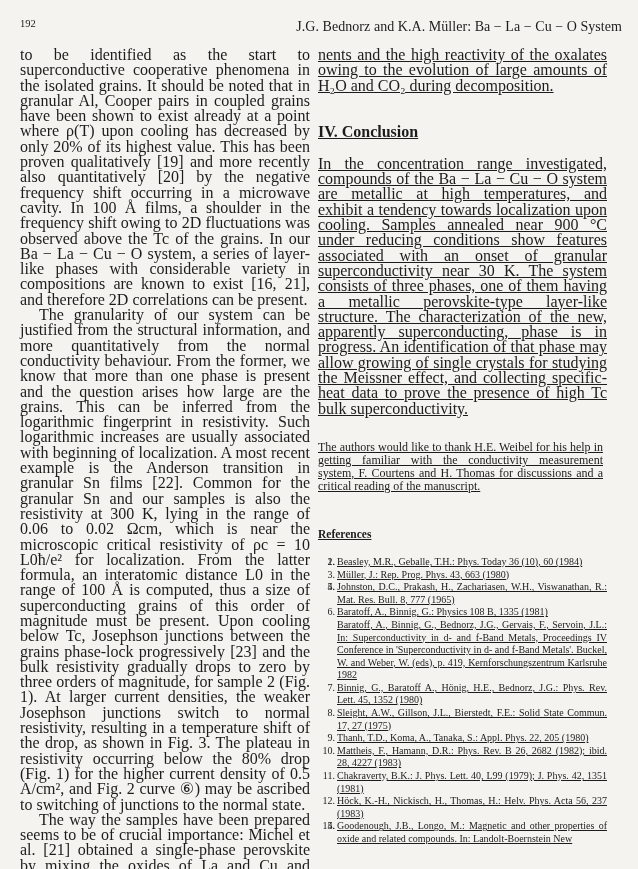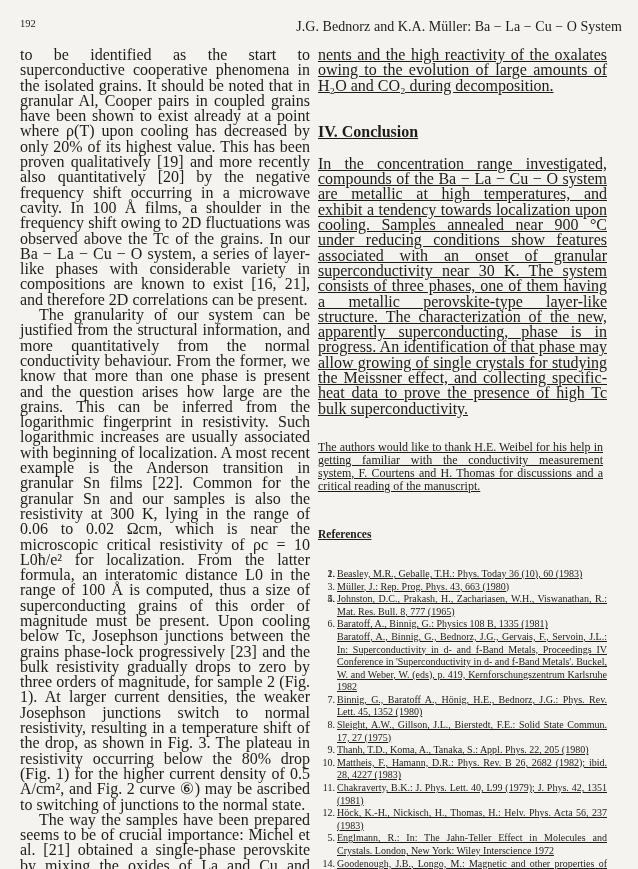--- a/index.html
+++ b/index.html
@@ -28,21 +28,21 @@
     text-align: justify; hyphens: none;
   }
   p.indent { text-indent: 19px; }
   h2.section {
     margin: 30px 0 15px 0; font-size: 16px; font-weight: bold;
   }
   p.ack {
     margin: 25px 4px 0 0; font-size: 12px; line-height: 13px; text-align: justify;
   }
   h2.refs-title {
-    margin: 35px 0 28px 0; font-size: 11.5px; font-weight: bold;
+    margin: 35px 0 16px 0; font-size: 11.5px; font-weight: bold;
   }
   ol.refs {
     margin: 0; padding: 0; list-style: none;
     font-size: 10px; line-height: 12.6px;
   }
   ol.refs li {
     position: relative; padding-left: 19px; text-align: justify;
     margin: 0;
   }
   ol.refs li .num {
@@ -63,27 +63,27 @@
 </div>
 
 <div class="col col-right">
   <p class="body">nents and the high reactivity of the oxalates owing to the evolution of large amounts of H₂O and CO₂ during decomposition.</p>
   <h2 class="section">IV. Conclusion</h2>
   <p class="body">In the concentration range investigated, compounds of the Ba − La − Cu − O system are metallic at high temperatures, and exhibit a tendency towards localization upon cooling. Samples annealed near 900 °C under reducing conditions show features associated with an onset of granular superconductivity near 30 K. The system consists of three phases, one of them having a metallic perovskite-type layer-like structure. The characterization of the new, apparently superconducting, phase is in progress. An identification of that phase may allow growing of single crystals for studying the Meissner effect, and collecting specific-heat data to prove the presence of high Tc bulk superconductivity.</p>
   <p class="ack">The authors would like to thank H.E. Weibel for his help in getting familiar with the conductivity measurement system, F. Courtens and H. Thomas for discussions and a critical reading of the manuscript.</p>
   <h2 class="refs-title">References</h2>
   <ol class="refs">
     <li><span class="num">1.</span></li>
-    <li><span class="num">2.</span><span>Beasley, M.R., Geballe, T.H.: Phys. Today 36 (10), 60 (1983)</span></li>
+    <li><span class="num">2.</span><span>Beasley, M.R., Geballe, T.H.: Phys. Today 36 (10), 60 (1984)</span></li>
     <li><span class="num">3.</span><span>Müller, J.: Rep. Prog. Phys. 43, 663 (1980)</span></li>
     <li><span class="num">4.</span></li>
     <li><span class="num">5.</span><span>Johnston, D.C., Prakash, H., Zachariasen, W.H., Viswanathan, R.: Mat. Res. Bull. 8, 777 (1965)</span></li>
     <li><span class="num">6.</span><span>Baratoff, A., Binnig, G.: Physics 108 B, 1335 (1981)</span><span class="extra">Baratoff, A., Binnig, G., Bednorz, J.G., Gervais, F., Servoin, J.L.: In: Superconductivity in d- and f-Band Metals, Proceedings IV Conference in 'Superconductivity in d- and f-Band Metals'. Buckel, W. and Weber, W. (eds), p. 419, Kernforschungszentrum Karlsruhe 1982</span></li>
     <li><span class="num">7.</span><span>Binnig, G., Baratoff A., Hönig, H.E., Bednorz, J.G.: Phys. Rev. Lett. 45, 1352 (1980)</span></li>
     <li><span class="num">8.</span><span>Sleight, A.W., Gillson, J.L., Bierstedt, F.E.: Solid State Commun. 17, 27 (1975)</span></li>
     <li><span class="num">9.</span><span>Thanh, T.D., Koma, A., Tanaka, S.: Appl. Phys. 22, 205 (1980)</span></li>
     <li><span class="num">10.</span><span>Mattheis, F., Hamann, D.R.: Phys. Rev. B 26, 2682 (1982); ibid. 28, 4227 (1983)</span></li>
     <li><span class="num">11.</span><span>Chakraverty, B.K.: J. Phys. Lett. 40, L99 (1979); J. Phys. 42, 1351 (1981)</span></li>
     <li><span class="num">12.</span><span>Höck, K.-H., Nickisch, H., Thomas, H.: Helv. Phys. Acta 56, 237 (1983)</span></li>
-    <li><span class="num">5.</span><span>Englmann, R.: In: The Jahn-Teller Effect in Molecules and Crystals. London, New York: Wiley Interscience 1972</span></li>
+    <li><span class="num">5.</span></li>
     <li><span class="num">14.</span><span>Goodenough, J.B., Longo, M.: Magnetic and other properties of oxide and related compounds. In: Landolt-Boernstein New</span></li>
   </ol>
 </div>
 
 </body></html>

